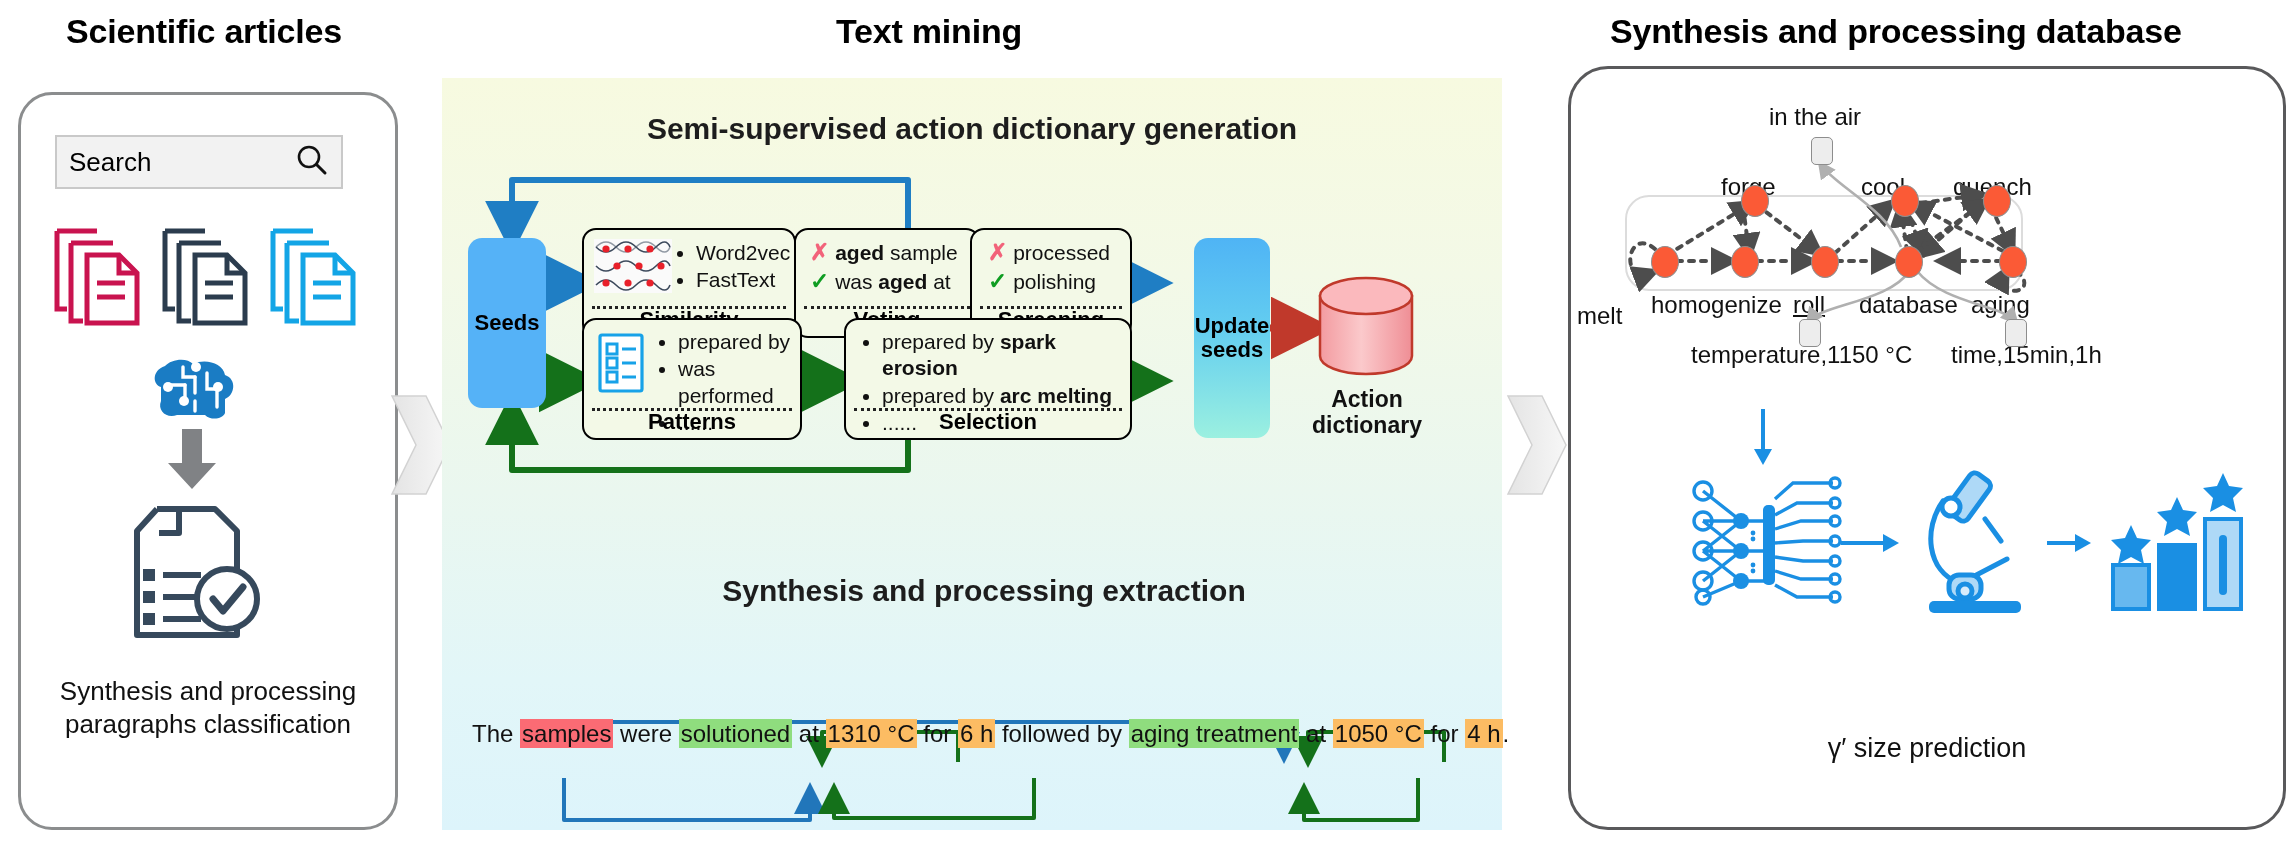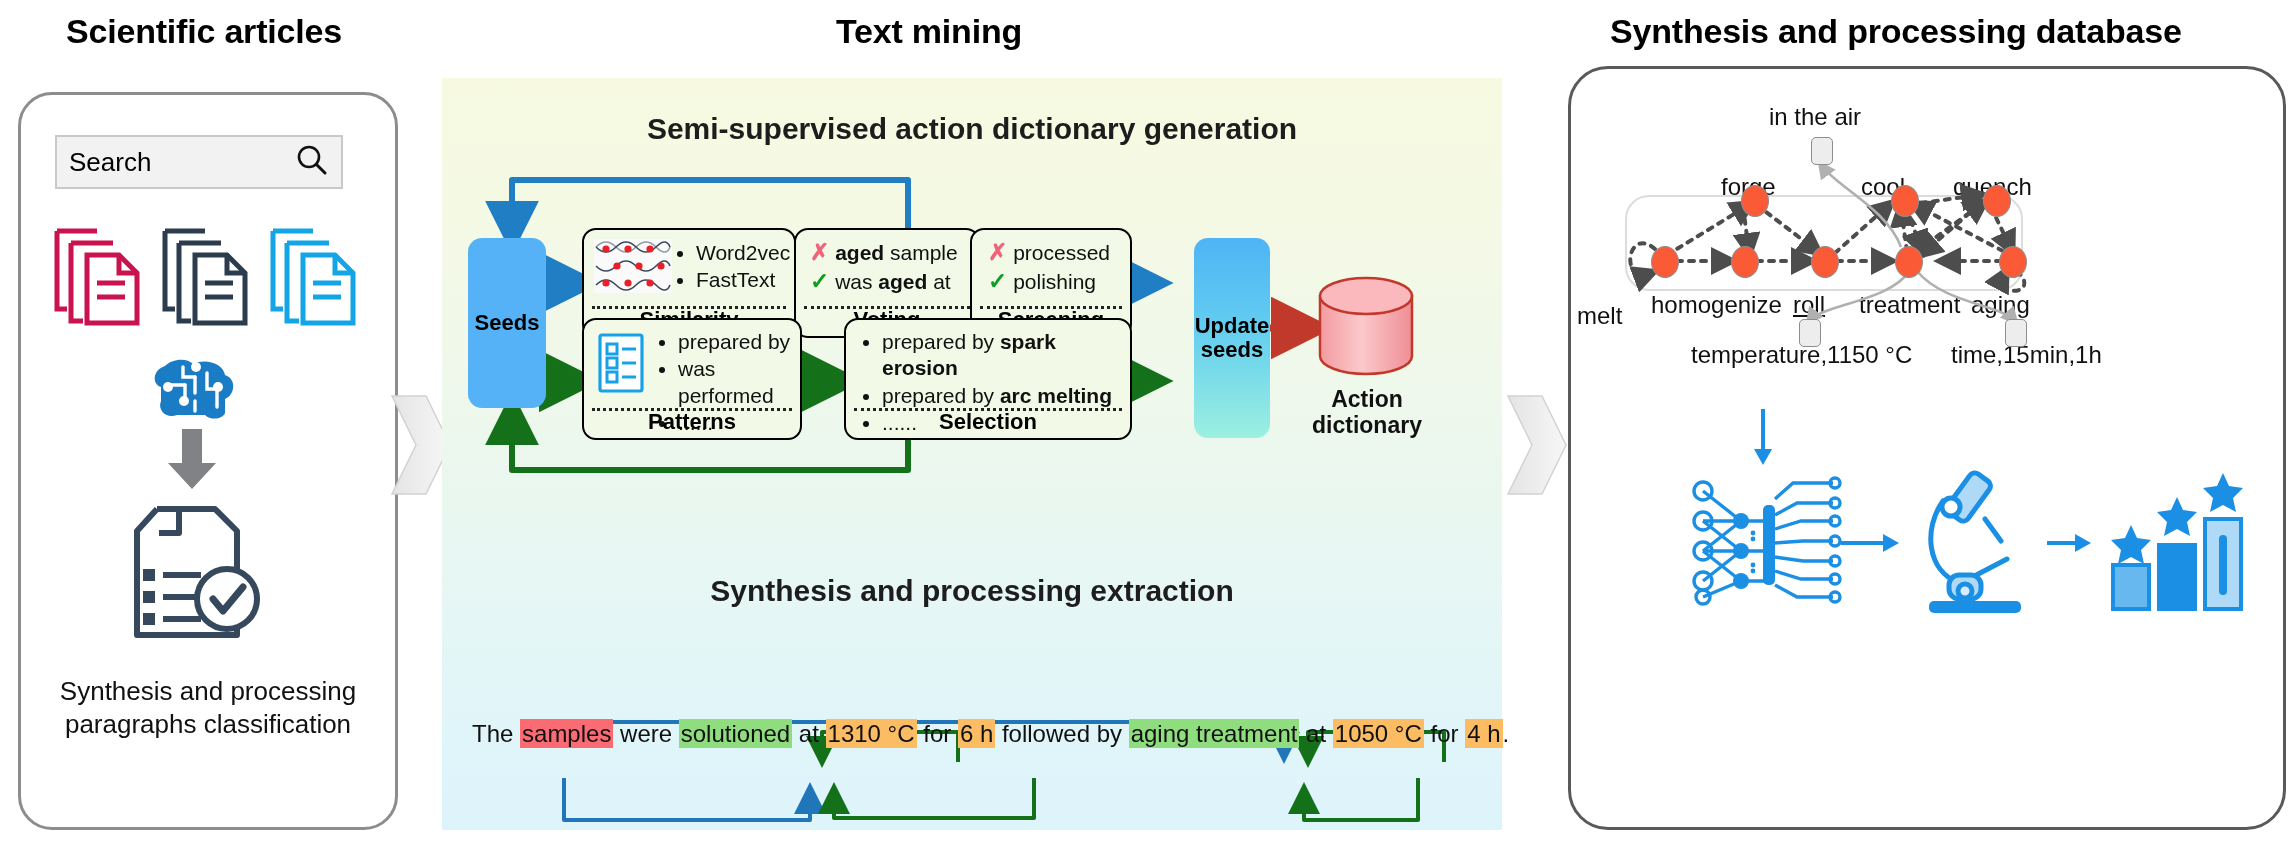--- a/index.html
+++ b/index.html
@@ -208,21 +208,21 @@
           <stop offset="100%" stop-color="#f7f7f7"></stop>
       </linearGradient>
     </defs>
     <path d="M2 4 h34 l24 49 l-24 49 h-34 l24 -49 z" fill="url(#chg1)" stroke="#d2d2d2" stroke-width="1.5"></path>
   </svg>
 </div>
 
 <div id="mid-panel">
 
   <div class="mid-head" style="top:34px;">Semi-supervised action dictionary generation</div>
-  <div class="mid-head" style="top:496px;">Synthesis and processing extraction</div>
+  <div class="mid-head" style="top:496px;padding-left:12px;">Synthesis and processing extraction</div>
 
   <svg style="position:absolute;left:0;top:0;" width="1060" height="752">
     <defs>
       <marker id="mblue" markerWidth="9" markerHeight="9" refX="6.2" refY="4.5" orient="auto">
         <path d="M0 0 L9 4.5 L0 9 z" fill="#1f7ec4"></path>
       </marker>
       <marker id="mgreen" markerWidth="9" markerHeight="9" refX="6.2" refY="4.5" orient="auto">
         <path d="M0 0 L9 4.5 L0 9 z" fill="#14711a"></path>
       </marker>
       <marker id="mred" markerWidth="9" markerHeight="9" refX="6.2" refY="4.5" orient="auto">
@@ -410,21 +410,21 @@
 
   <div class="rp-label" style="left:198px;top:34px;">in the air</div>
   <div class="rp-label" style="left:120px;top:272px;">temperature,1150 °C</div>
   <div class="rp-label" style="left:380px;top:272px;">time,15min,1h</div>
 
   <div class="rp-label" style="left:6px;top:196px;margin-top:37px;">melt</div>
   <div class="rp-label" style="left:80px;top:222px;">homogenize</div>
   <div class="rp-label" style="left:150px;top:104px;">forge</div>
   <div class="rp-label" style="left:222px;top:222px;text-decoration:underline;">roll</div>
   <div class="rp-label" style="left:290px;top:104px;">cool</div>
-  <div class="rp-label" style="left:288px;top:222px;">treatment</div>
+  <div class="rp-label" style="left:288px;top:222px;">database</div>
   <div class="rp-label" style="left:382px;top:104px;">quench</div>
   <div class="rp-label" style="left:400px;top:222px;">aging</div>
 
   <div class="gbox" style="left:54px;top:126px;width:398px;height:96px;"></div>
 
   <svg style="position:absolute;left:0;top:0;" width="712" height="430">
     <defs>
       <marker id="gm" markerWidth="7" markerHeight="7" refX="4.5" refY="3.5" orient="auto">
         <path d="M0 0 L7 3.5 L0 7 z" fill="#4d4d4d"></path>
       </marker>
@@ -556,13 +556,14 @@
         <path d="M72 28 l6 13 l14 2 l-10 10 l3 14 l-13 -7 l-13 7 l3 -14 l-10 -10 l14 -2 z"></path>
         <path d="M118 4 l6 13 l14 2 l-10 10 l3 14 l-13 -7 l-13 7 l3 -14 l-10 -10 l14 -2 z"></path>
       </g>
       <rect x="8" y="96" width="36" height="44" fill="#67b8ef" stroke="#1a8fe3" stroke-width="4"></rect>
       <rect x="54" y="76" width="36" height="64" fill="#1a8fe3" stroke="#1a8fe3" stroke-width="4"></rect>
       <rect x="100" y="50" width="36" height="90" fill="#aed9f7" stroke="#1a8fe3" stroke-width="4"></rect>
       <rect x="114" y="66" width="8" height="60" rx="4" fill="#1a8fe3"></rect>
     </svg>
   </div>
 
+  <div id="gamma-caption">γ′ size prediction</div>
 </div>
 
 </body></html>

